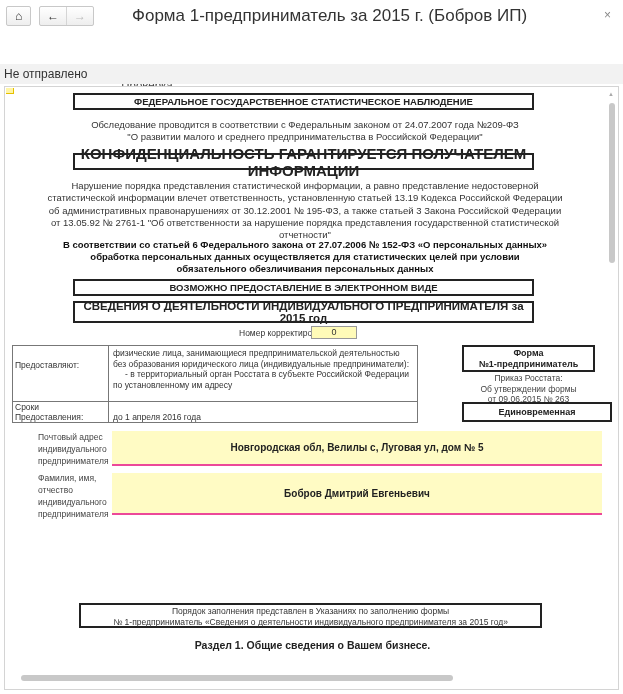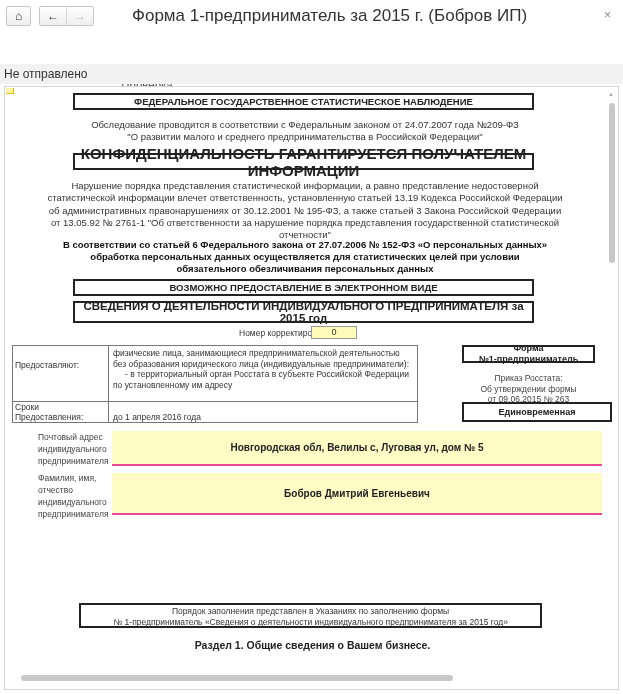--- a/index.html
+++ b/index.html
@@ -98,21 +98,21 @@
 
   .prov-table {
     position: absolute; left: 7px; top: 258px; width: 406px; height: 78px;
     border: 1px solid #777; font-size: 8.5px; color: #333;
   }
   .prov-table .c1a { position: absolute; left: 0; top: 0; width: 96px; height: 56px; border-right: 1px solid #777; border-bottom: 1px solid #777; padding: 14px 2px; }
   .prov-table .c2a { position: absolute; left: 96px; top: 0; width: 309px; height: 56px; border-bottom: 1px solid #777; padding: 2px 4px; line-height: 10.5px; }
   .prov-table .c1b { position: absolute; left: 0; top: 56px; width: 96px; height: 21px; border-right: 1px solid #777; padding: 0 2px; line-height: 10px; }
   .prov-table .c2b { position: absolute; left: 96px; top: 56px; width: 309px; height: 21px; padding: 10px 4px 0; line-height: 10px; }
 
-  .form-box { left: 457px; top: 258px; width: 133px; height: 18px; font-size: 9px; line-height: 11px; flex-direction: column; }
+  .form-box { left: 457px; top: 258px; width: 133px; height: 27px; font-size: 9px; line-height: 11px; flex-direction: column; }
   .order-text { position: absolute; left: 457px; top: 286px; width: 133px; text-align: center; font-size: 8.5px; line-height: 10.5px; color: #444; }
   .once-box { left: 457px; top: 315px; width: 150px; height: 20px; font-size: 9px; }
 
   .lbl { position: absolute; font-size: 8.5px; color: #444; line-height: 12px; margin-left: 24px; }
   .yfield {
     position: absolute; background: #fffbc4; border-bottom: 2px solid #ec4899;
     font-size: 10px; font-weight: bold; color: #222; text-align: center;
     display: flex; align-items: center; justify-content: center;
   }
   .addr-lbl { left: 9px; top: 344px; }

